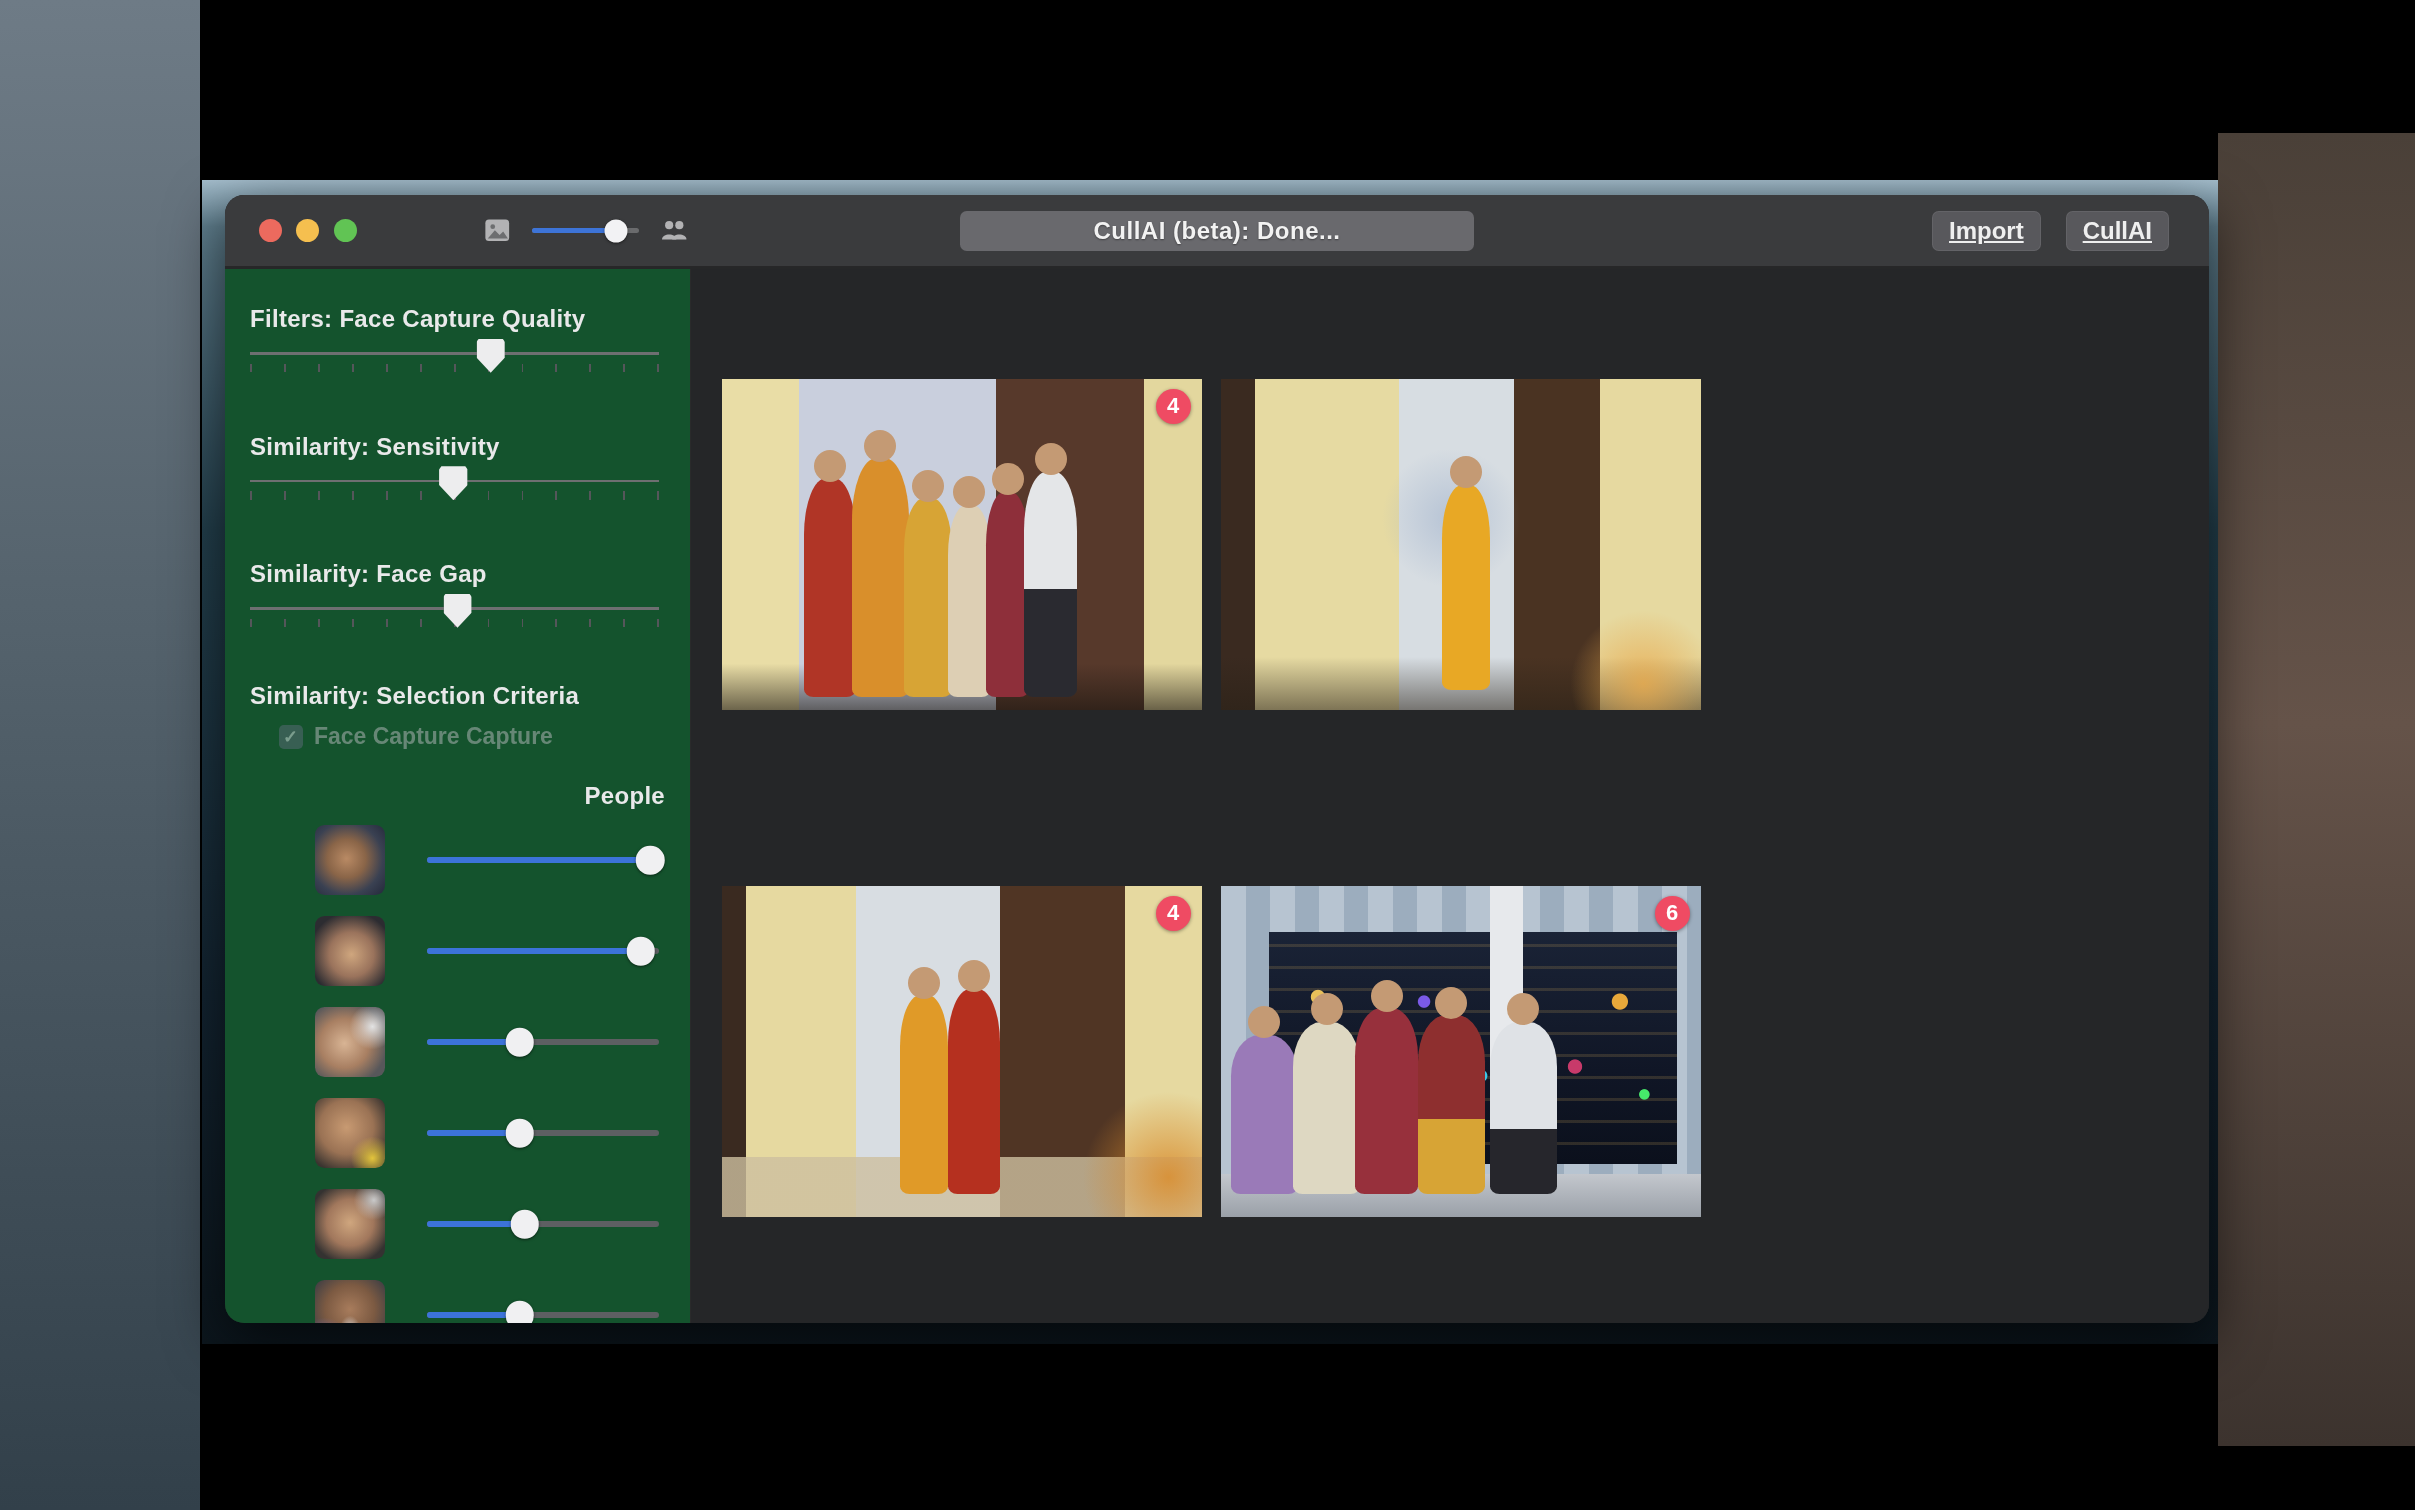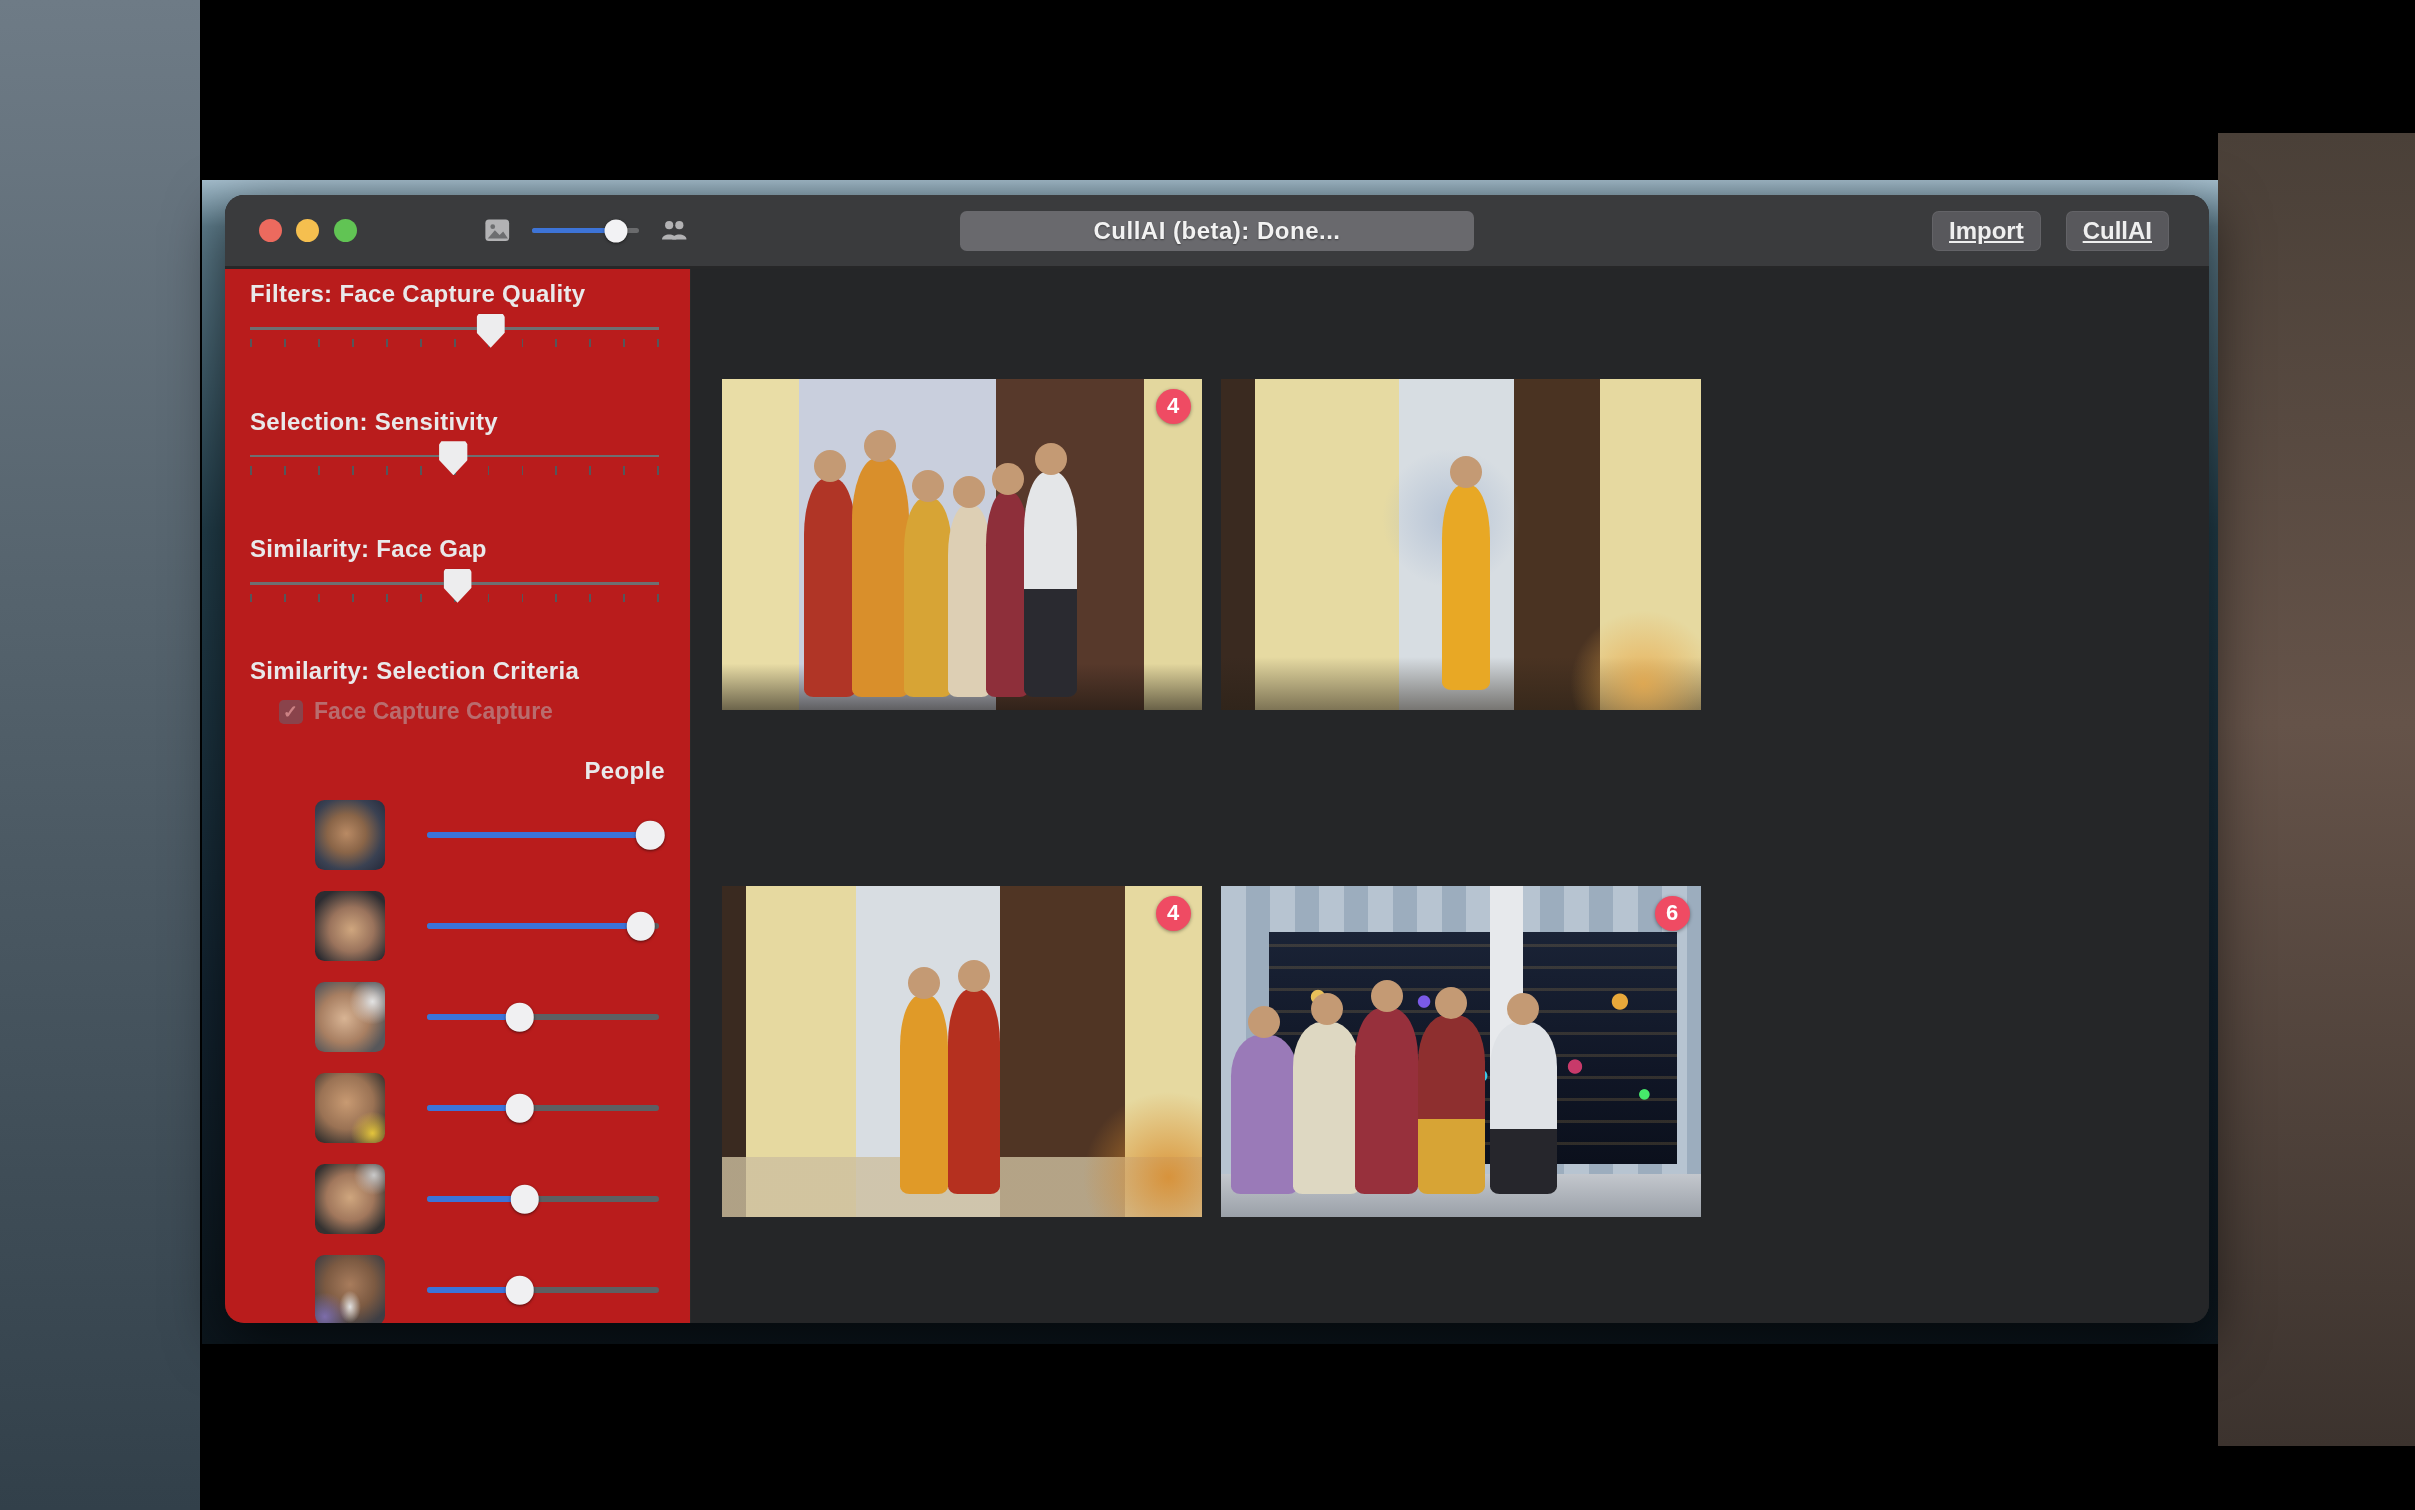--- a/index.html
+++ b/index.html
@@ -42,22 +42,22 @@
                    text-shadow:0 1px 1.9px rgba(0,0,0,.4); }
 
   .tb-buttons { position:absolute; right:40px; top:50%; transform:translateY(-50%);
                 display:flex; gap:25px; }
   .tb-btn { min-width:86px; height:40px; padding:0 17px; background:#58585c; border:none;
             border-radius:6.7px; color:#efefef; font-size:24px; font-weight:700;
             font-family:"Liberation Sans", sans-serif; box-shadow:inset 0 0 0 1px rgba(255,255,255,.07);text-decoration:underline; }
 
   
   .win-body { position:absolute; left:0; top:74px; width:100%; height:1054px; display:flex; }
-  .sidebar  { width:466px; height:100%; background:#b91c1c; border-right:1.9px solid #2a2a2b;
-              padding:11px 25px 0 25px; overflow:hidden; }
+  .sidebar  { width:466px; height:100%; background:#14532d; border-right:1.9px solid #2a2a2b;
+              padding:36px 25px 0 25px; overflow:hidden; }
   .main     { flex:1; height:100%; background:#252628; position:relative;
               padding:110px 0 0 31px; }
 
   
   .flabel { color:#e9e9ea; font-size:24px; font-weight:700; letter-spacing:0.3px; }
 
   .fslider { position:relative; height:42px; margin:9.5px 0 48px 0; }
   .ftrack  { position:absolute; left:0; right:5.7px; top:9.5px; height:2.9px; background:#6e6f71; }
   .fticks  { position:absolute; left:0; right:5.7px; top:21px; display:flex; justify-content:space-between; }
   .fticks i { width:1.9px; height:8.6px; background:#55565a; }
@@ -196,21 +196,21 @@
             <i></i>
             <i></i>
             <i></i>
             <i></i>
             <i></i>
             <i></i>
         </div>
         <div class="fthumb" style="left: 58%;"></div>
       </div>
 
-      <div class="flabel">Selection: Sensitivity</div>
+      <div class="flabel">Similarity: Sensitivity</div>
       <div class="fslider">
         <div class="ftrack"></div>
         <div class="fticks">
           <i></i>
             <i></i>
             <i></i>
             <i></i>
             <i></i>
             <i></i>
             <i></i>

